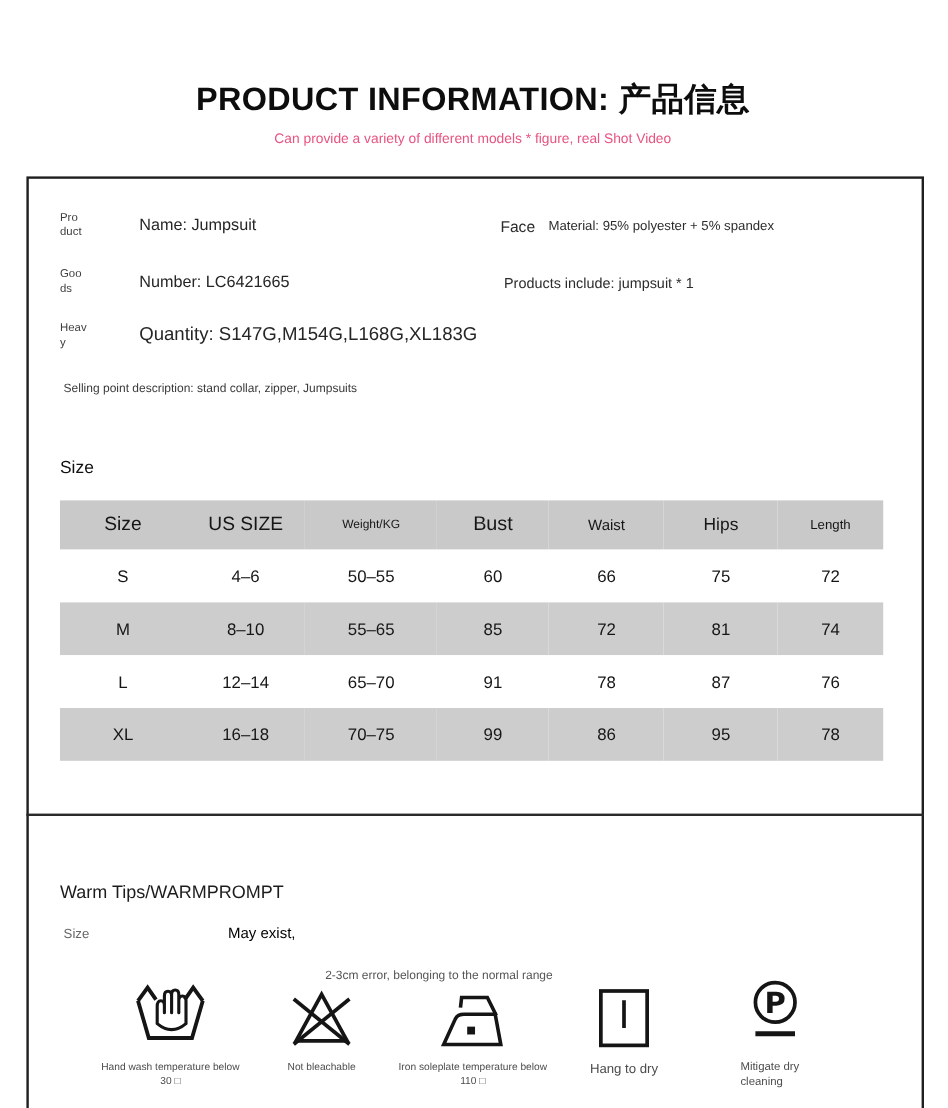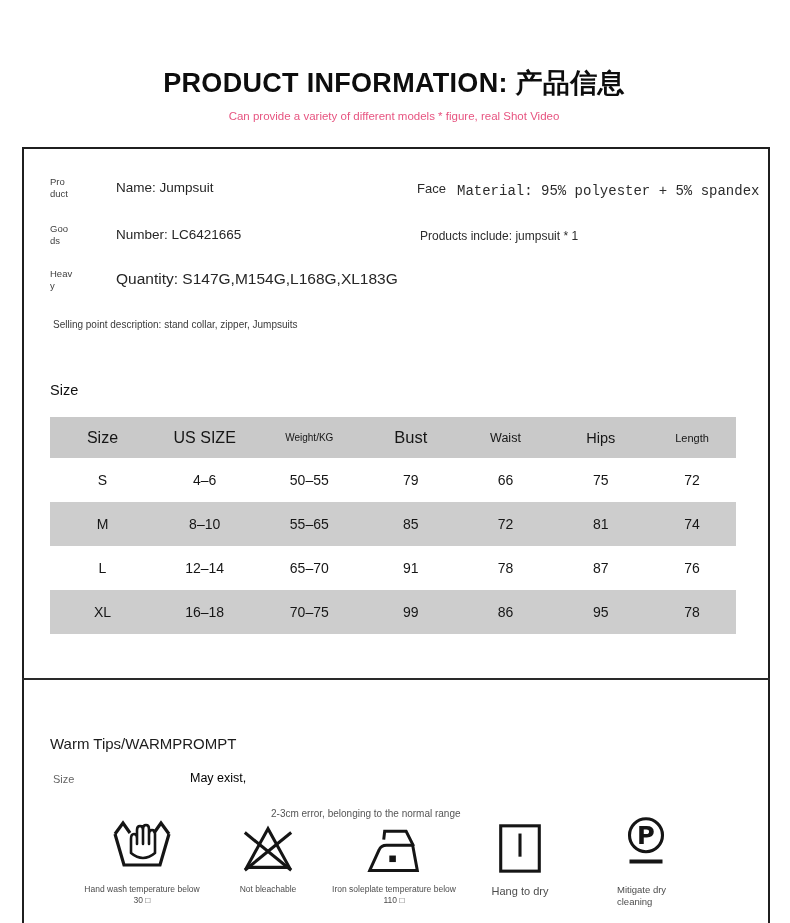--- a/index.html
+++ b/index.html
@@ -17,21 +17,21 @@
   }
   .panel{
     position:absolute;left:22px;top:107px;width:748px;height:779px;
     border:2px solid #1f1f1f;box-sizing:border-box;
   }
   .abs{position:absolute;}
   .info-label{font-size:9.5px;color:#3e3e3e;line-height:1.3;}
   .info-value{font-size:13.5px;color:#262626;}
   .info-value.big{font-size:15.5px;}
   .face-label{font-size:13px;color:#2c2c2c;}
-  .face-value{font-size:14px;color:#2c2c2c;font-family:Liberation Mono, monospace;}
+  .face-value{font-size:11px;color:#2c2c2c;}
   .right-value{font-size:12px;color:#2c2c2c;}
   .selling{font-size:10px;color:#3a3a3a;}
   .size-heading{font-size:14.5px;color:#101010;}
   table.size-table{
     border-collapse:collapse;width:686px;table-layout:fixed;
   }
   table.size-table th,table.size-table td{
     text-align:center;vertical-align:middle;padding:0;font-weight:400;color:#161616;
   }
   table.size-table thead tr{background:#c9c9c9;height:41px;}
@@ -110,21 +110,21 @@
           <th class="c5">Waist</th>
           <th class="c6">Hips</th>
           <th class="c7">Length</th>
         </tr>
       </thead>
       <tbody>
         <tr>
           <td>S</td>
           <td>4–6</td>
           <td>50–55</td>
-          <td>79</td>
+          <td>60</td>
           <td>66</td>
           <td>75</td>
           <td>72</td>
         </tr>
         <tr>
           <td>M</td>
           <td>8–10</td>
           <td>55–65</td>
           <td>85</td>
           <td>72</td>

